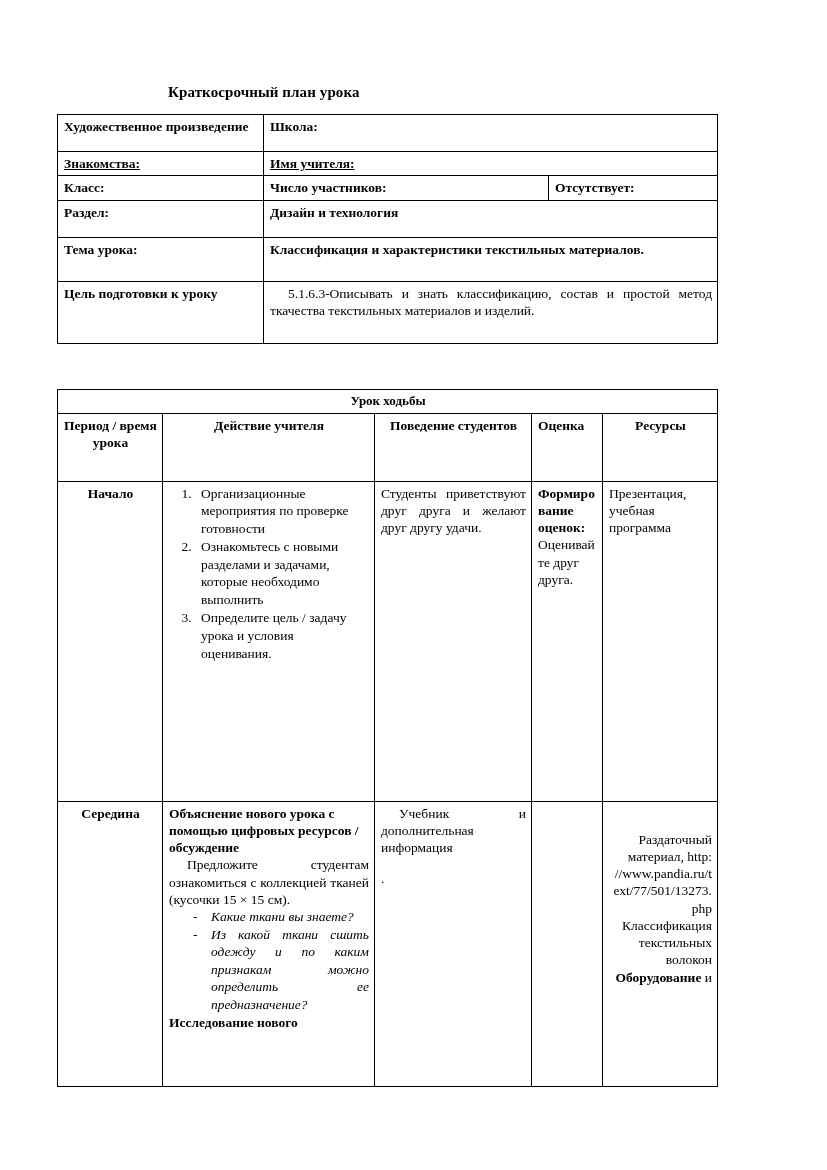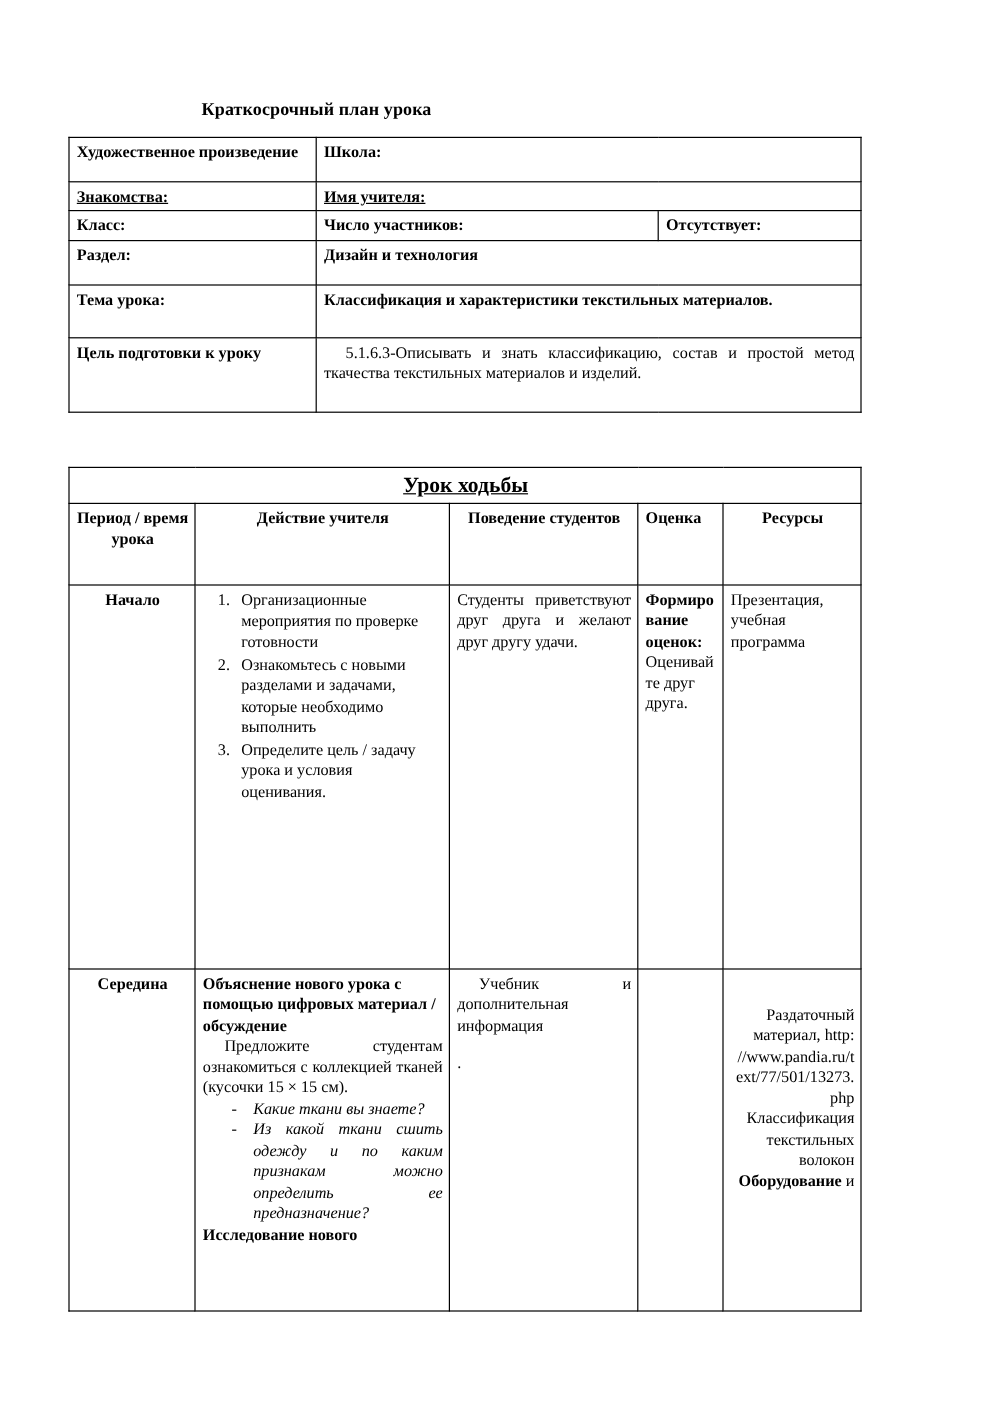--- a/index.html
+++ b/index.html
@@ -53,21 +53,21 @@
   .i { font-style: italic; }
   .center { text-align: center; }
   .right { text-align: right; }
   .just { text-align: justify; text-align-last: left; }
   .mid { vertical-align: middle; }
   .wrap-label { display: block; }
 
   .goal-text { text-indent: 18px; }
 
   
-  .banner { text-align: center; font-weight: bold; font-size: 18px; padding: 2px 0 3px; text-decoration: underline; }
+  .banner { text-align: center; font-weight: bold; font-size: 13px; padding: 2px 0 3px; }
 
   
   ol.numlist {
     margin: 0;
     padding-left: 26px;
     list-style-type: decimal;
   }
   ol.numlist > li {
     margin: 0 12px 1px 0;
     padding-left: 6px;
@@ -170,21 +170,21 @@
         <td>
           <span class="cellblock b">Формирование оценок:</span>
           <span class="cellblock">Оценивайте друг друга.</span>
         </td>
         <td>Презентация, учебная программа</td>
       </tr>
 
       <tr style="height:285px;">
         <td class="b center mid">Середина</td>
         <td>
-          <span class="cellblock b">Объяснение нового урока с помощью цифровых материал / обсуждение</span>
+          <span class="cellblock b">Объяснение нового урока с помощью цифровых ресурсов / обсуждение</span>
           <span class="cellblock just goal-text">Предложите студентам ознакомиться с коллекцией тканей (кусочки 15 × 15 см).</span>
           <ul class="dashlist">
             <li class="i just">Какие ткани вы знаете?</li>
             <li class="i just">Из какой ткани сшить одежду и по каким признакам можно определить ее предназначение?</li>
           </ul>
           <span class="cellblock b">Исследование нового</span>
         </td>
         <td>
           <span class="cellblock just goal-text">Учебник и дополнительная информация</span>
           <span class="cellblock" style="margin-top:14px;">.</span>

